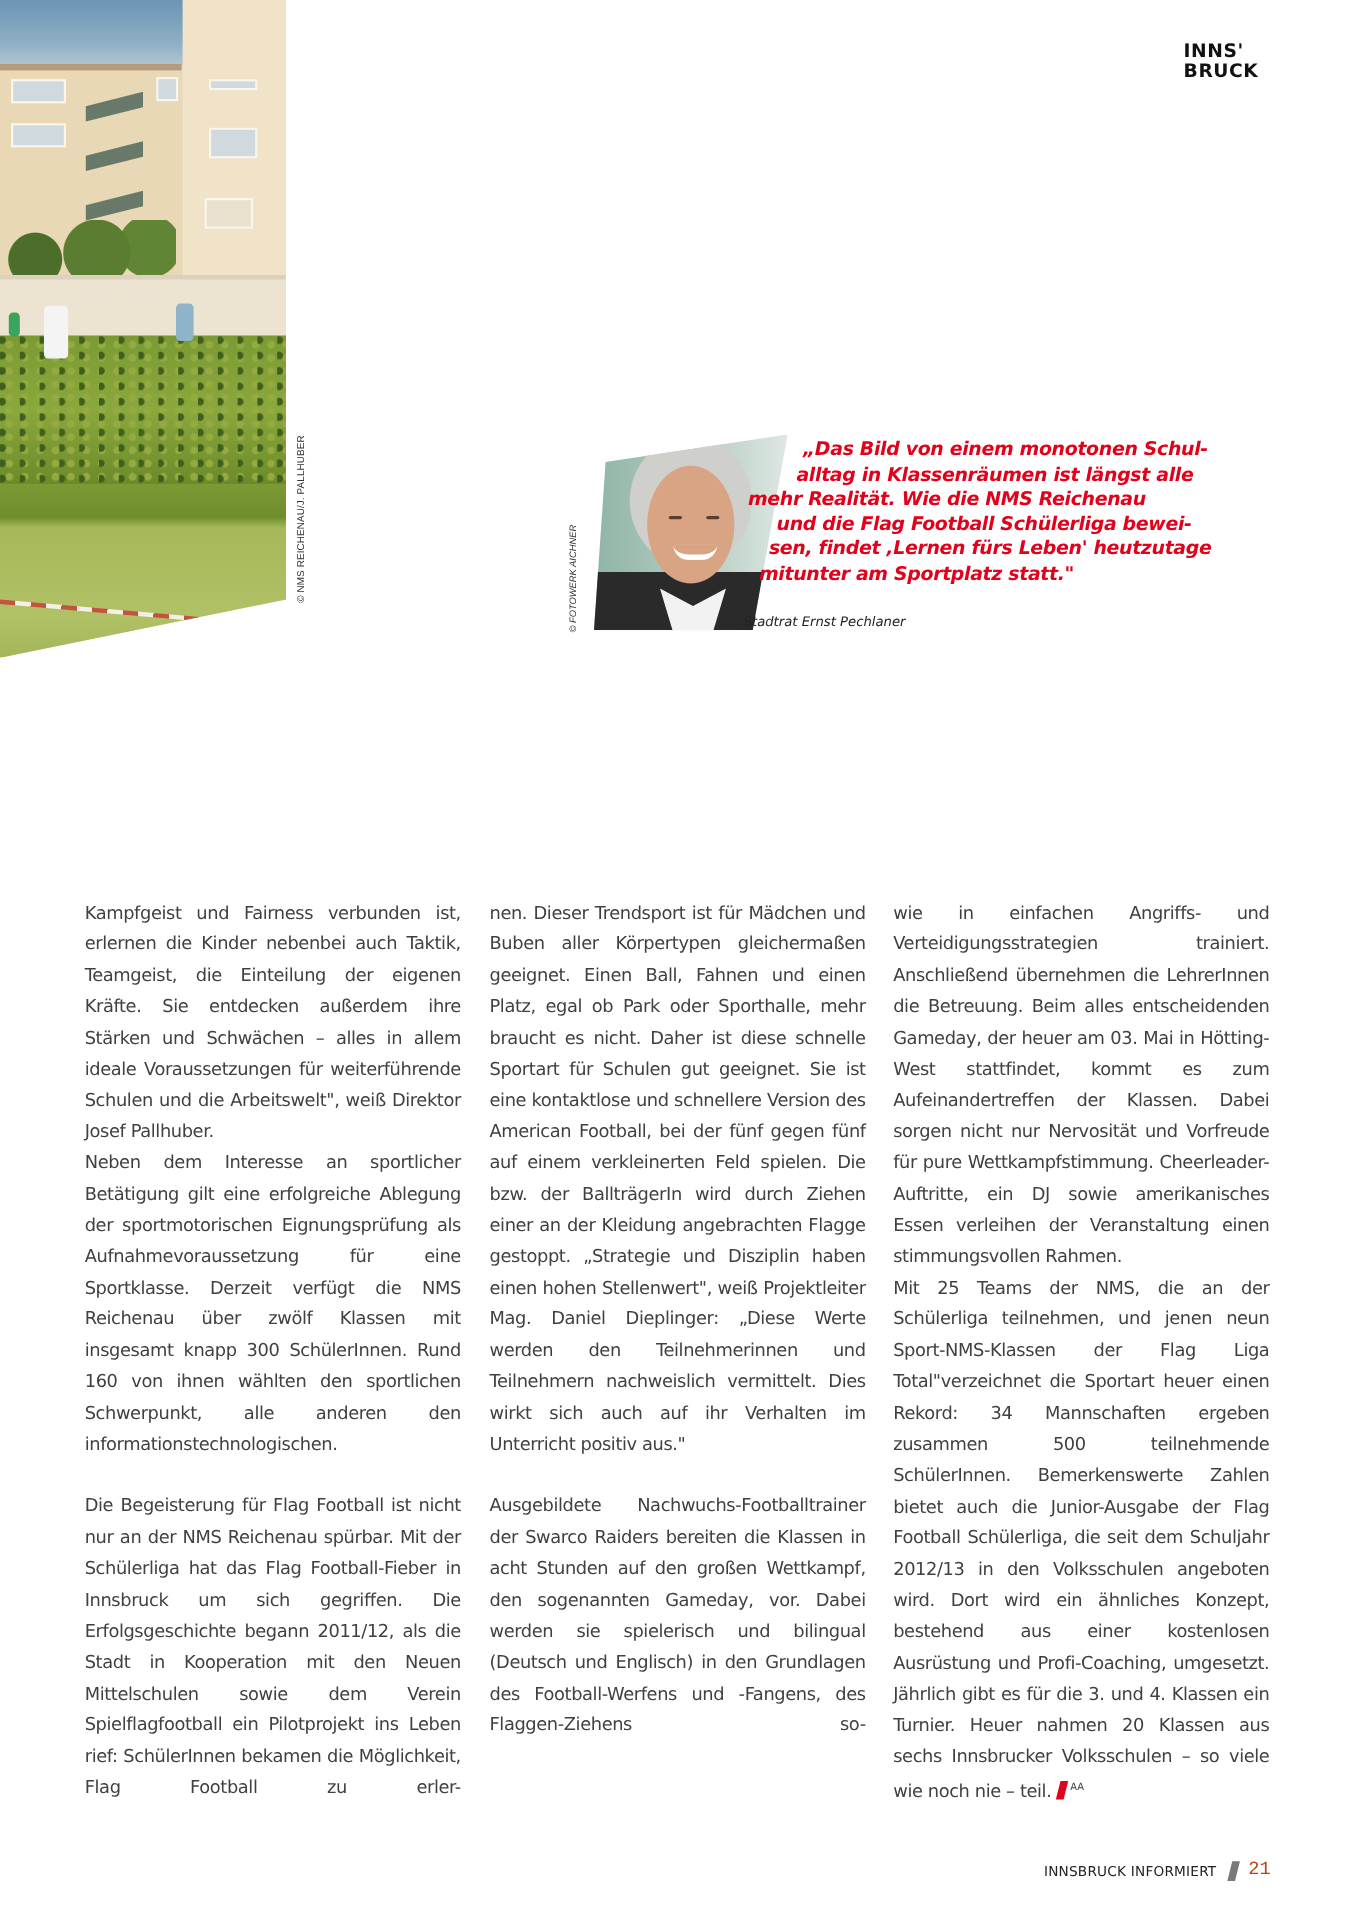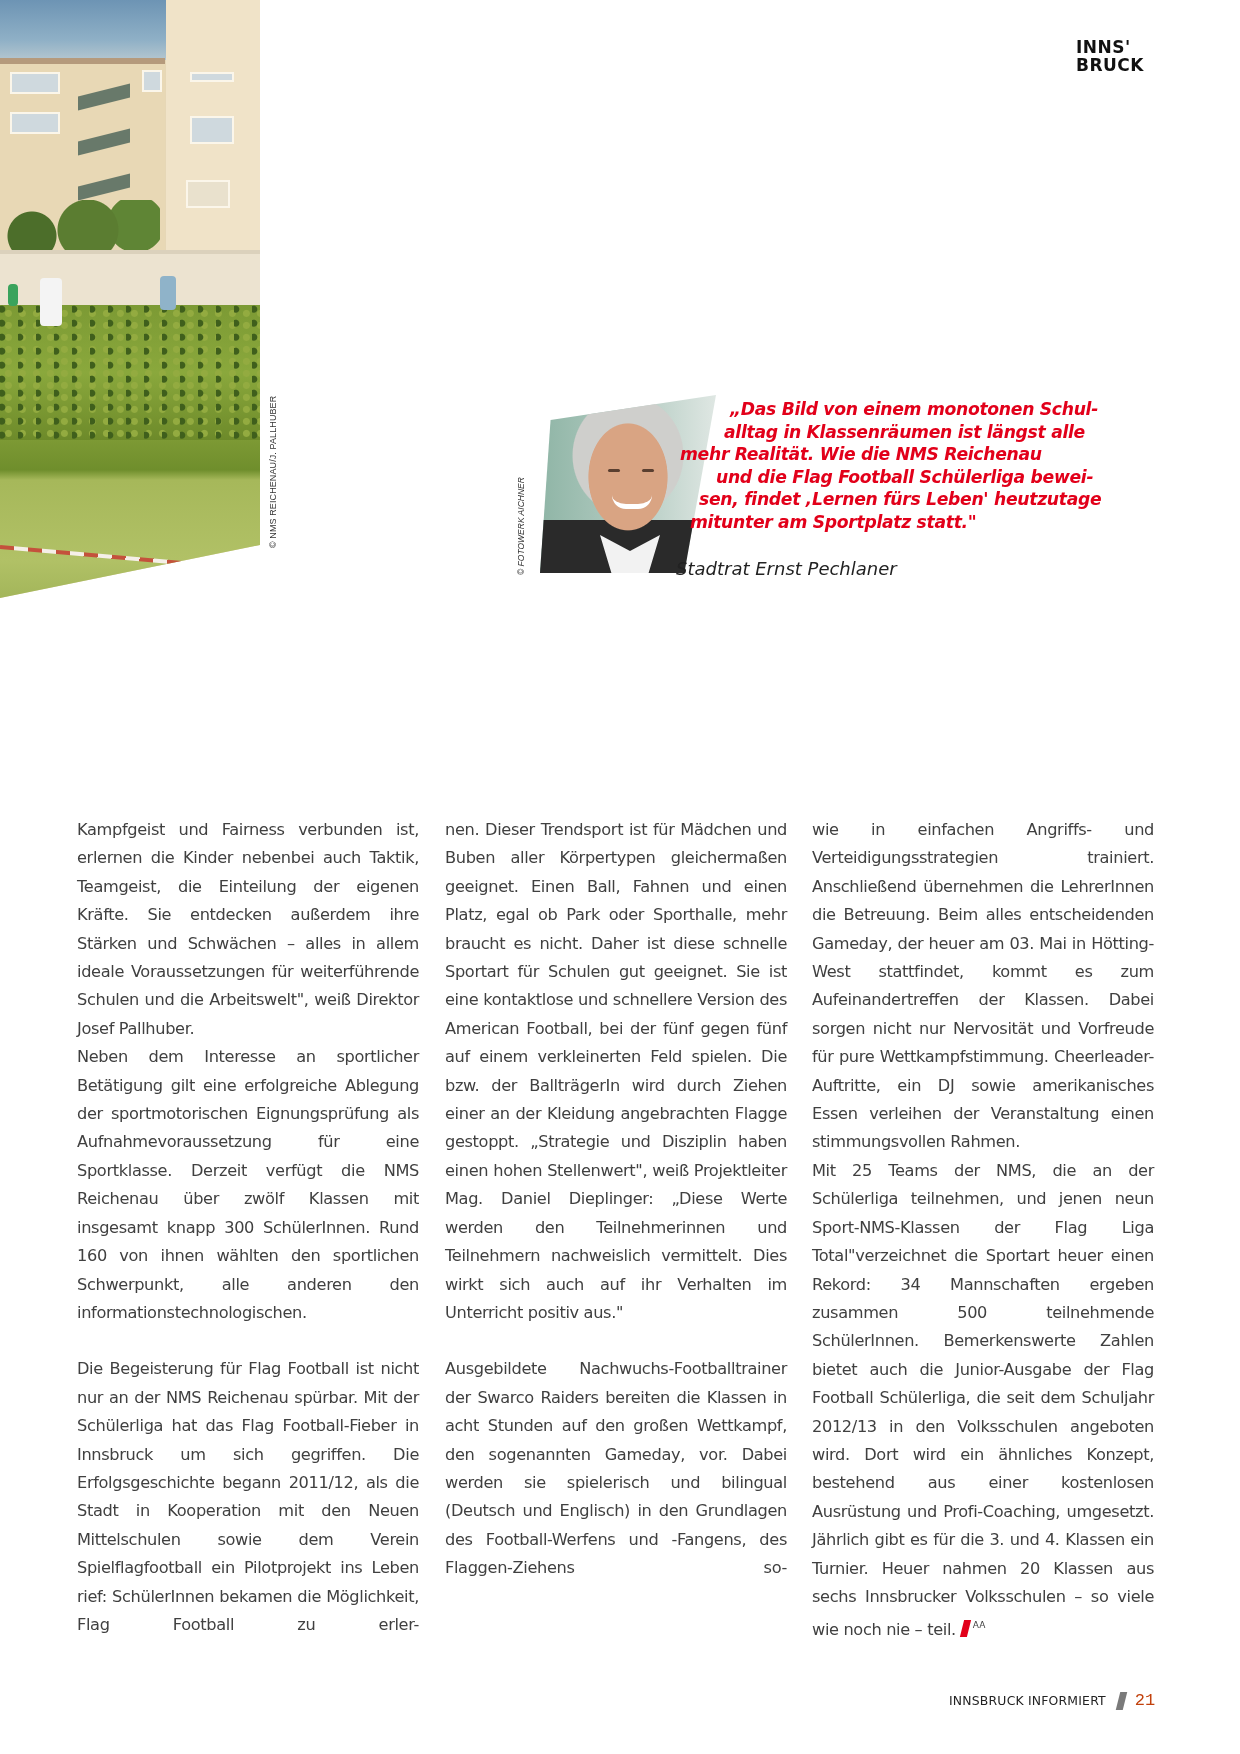--- a/index.html
+++ b/index.html
@@ -55,21 +55,21 @@
       position: absolute; left: 516px; top: 575px; transform: rotate(-90deg); transform-origin: left top;
       font-family: "Liberation Sans", sans-serif; font-style: italic; font-size: 8.5px; color: #333; white-space: nowrap;
     }
 
     
     .quote { position: absolute; top: 398px; left: 680px; width: 400px; }
     .quote .line {
       display: block; font-family: "DejaVu Sans", sans-serif; font-weight: bold; font-style: italic;
       font-size: 17.2px; line-height: 22.6px; color: #e2001a; white-space: nowrap; letter-spacing: -.3px;
     }
-    .quote .attribution { position: absolute; left: -4px; top: 160px; font-style: italic; font-size: 18px; color: #222; white-space: nowrap; font-family: "DejaVu Sans", sans-serif; }
+    .quote .attribution { position: absolute; left: -4px; top: 160px; font-style: italic; font-size: 12px; color: #222; white-space: nowrap; font-family: "DejaVu Sans", sans-serif; }
 
     
     .col { position: absolute; top: 816px; width: 342px; }
     .col.c1 { left: 77px; }
     .col.c2 { left: 445px; }
     .col.c3 { left: 812px; }
     .col p { font-family: "DejaVu Sans", sans-serif; font-size: 16.2px; line-height: 28.4px; color: #404040; text-align: justify; text-align-last: justify; letter-spacing: -.35px; }
     .col p.last { text-align-last: left; }
     .col .sp { height: 28px; }
     .col h2 { font-family: "DejaVu Sans", sans-serif; font-weight: bold; font-size: 18.2px; line-height: 28px; color: #e2001a; letter-spacing: -.4px; }
@@ -117,21 +117,21 @@
   <div class="eye" style="left:102px;"></div>
   <div class="smile"></div>
   <div class="collar"></div>
 </div>
 <div class="photo-credit-portrait">© FOTOWERK AICHNER</div>
 
 <div class="quote">
   <span class="line" style="margin-left:50px;">„Das Bild von einem monotonen Schul-</span>
   <span class="line" style="margin-left:44px;">alltag in Klassenräumen ist längst alle</span>
   <span class="line" style="">mehr Realität. Wie die NMS Reichenau</span>
-  <span class="line" style="margin-left:36px;">und die Flag Football Schülerliga bewei-</span>
+  <span class="line" style="margin-left:26px;">und die Flag Football Schülerliga bewei-</span>
   <span class="line" style="margin-left:19px;">sen, findet ‚Lernen fürs Leben' heutzutage</span>
   <span class="line" style="margin-left:10px;">mitunter am Sportplatz statt."</span>
   <div class="attribution">Stadtrat Ernst Pechlaner</div>
 </div>
 
 <div class="col c1">
   <p class="last">Kampfgeist und Fairness verbunden ist, erlernen die Kinder nebenbei auch Taktik, Teamgeist, die Einteilung der eigenen Kräfte. Sie entdecken außerdem ihre Stärken und Schwächen – alles in allem ideale Voraussetzungen für weiterführende Schulen und die Arbeitswelt", weiß Direktor Josef Pallhuber.</p>
   <p class="last">Neben dem Interesse an sportlicher Betätigung gilt eine erfolgreiche Ablegung der sportmotorischen Eignungsprüfung als Aufnahmevoraussetzung für eine Sportklasse. Derzeit verfügt die NMS Reichenau über zwölf Klassen mit insgesamt knapp 300 SchülerInnen. Rund 160 von ihnen wählten den sportlichen Schwerpunkt, alle anderen den informationstechnologischen.</p>
   <div class="sp"></div>
   <p>Die Begeisterung für Flag Football ist nicht nur an der NMS Reichenau spürbar. Mit der Schülerliga hat das Flag Football-Fieber in Innsbruck um sich gegriffen. Die Erfolgsgeschichte begann 2011/12, als die Stadt in Kooperation mit den Neuen Mittelschulen sowie dem Verein Spielflagfootball  ein Pilotprojekt ins Leben rief: SchülerInnen bekamen die Möglichkeit, Flag Football zu erler-</p>

